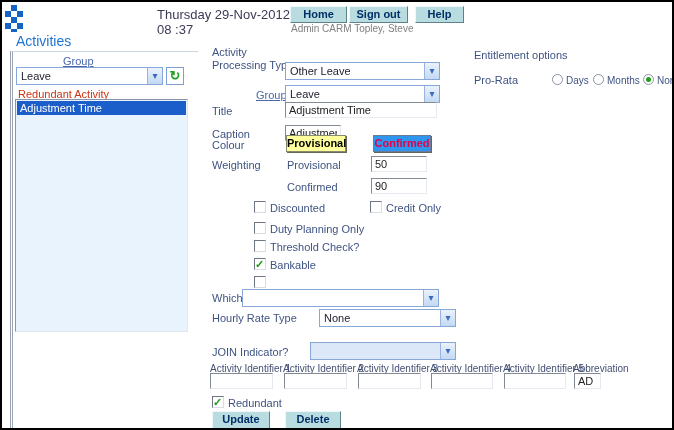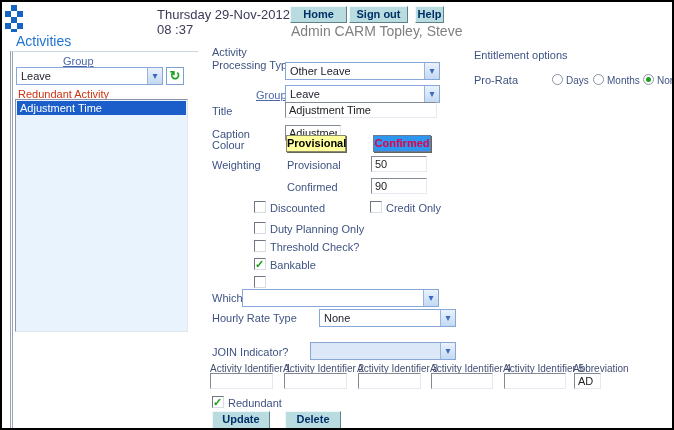--- a/index.html
+++ b/index.html
@@ -11,21 +11,21 @@
   .checker { left:3px; top:3px; width:18px; height:27px;
     background:conic-gradient(#1464c4 90deg, #fff 90deg 180deg, #1464c4 180deg 270deg, #fff 270deg);
     background-size:12px 12px; }
   .logo { left:21px; top:2px; width:121px; height:29px; background:#1464c4; border:2px solid #fff;
     outline:1px solid #1464c4; display:flex; align-items:center; justify-content:center;
     color:#fff; font-weight:bold; font-size:18px; letter-spacing:1px; }
   .date1 { left:155px; top:5px; font-size:13px; color:#3a3a55; }
   .date2 { left:155px; top:20px; font-size:13px; color:#3a3a55; }
   .hbtn { top:4px; height:17px; background:#b9dce0; border:1px solid; border-color:#eef8fa #5e8288 #5e8288 #eef8fa;
     color:#002f66; font-weight:bold; font-size:11px; text-align:center; line-height:14px; cursor:default; }
-  .admin { left:289px; top:21px; font-size:14px; color:#808080; }
+  .admin { left:289px; top:21px; font-size:10px; color:#808080; }
   .page-title { left:14px; top:31px; font-size:14px; color:#1f74d4; }
 
   
   .side-panel { left:8px; top:49px; width:188px; height:377px; border-left:3px double #98a2b4; border-top:1px solid #ccd4e0; }
   .lbl { position:absolute; font-size:11px; color:#3f5383; white-space:nowrap; }
   .link-blue { color:#4a68aa; text-decoration:underline; cursor:pointer;margin-left:44px; }
   .link-red  { position:absolute; font-size:11px; color:#cc3311; text-decoration:underline; cursor:pointer; }
 
   .sel { position:absolute; height:18px; background:#fff; border:1px solid #86a7d8; font-size:11px; color:#223; cursor:default; }
   .sel .txt { position:absolute; left:4px; top:2px; right:16px; overflow:hidden; white-space:nowrap; }
@@ -67,21 +67,21 @@
 </head>
 <body>
 
 <div class="frame">
 
   <div class="abs checker"></div>
   <div class="abs date1">Thursday 29-Nov-2012</div>
   <div class="abs date2">08 :37</div>
   <div class="abs hbtn" style="left:288px;width:57px;">Home</div>
   <div class="abs hbtn" style="left:347px;width:59px;">Sign out</div>
-  <div class="abs hbtn" style="left:413px;width:29px;">Help</div>
+  <div class="abs hbtn" style="left:413px;width:49px;">Help</div>
   <div class="abs admin">Admin CARM Topley, Steve</div>
   <div class="abs page-title">Activities</div>
 
   <div class="abs side-panel"></div>
   <div class="lbl link-blue" style="left:17px;top:53px;">Group</div>
   <div class="sel" style="left:14px;top:65px;width:147px;">
     <span class="txt">Leave</span>
     <span class="arrow">▾</span>
   </div>
   <div class="abs refresh">

